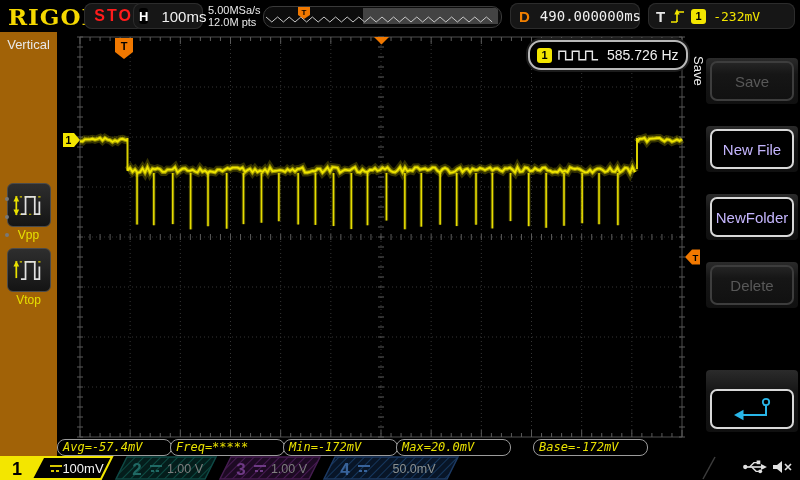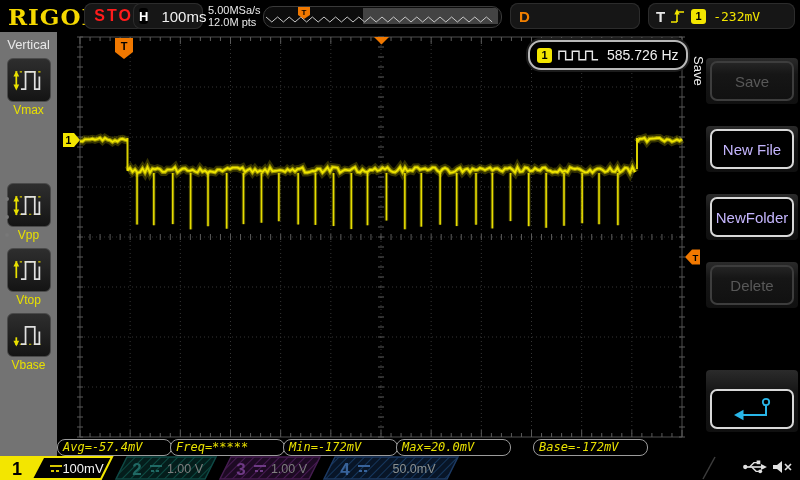--- a/index.html
+++ b/index.html
@@ -22,21 +22,21 @@
          border:1px solid #3a3a3a;border-radius:10px;overflow:hidden;}
   #dbox{left:510px;width:130px;}
   .dlab{color:#f28000;font-weight:bold;font-size:15px;margin-left:9px;}
   .dval{color:#f0f0f0;font-size:14px;margin-left:10px;font-family:"DejaVu Sans Mono",monospace;}
   #tbox{left:648px;width:147px;}
   .tlab{color:#e8e8e8;font-weight:bold;font-size:15px;margin-left:8px;}
   .chip1{width:15px;height:15px;background:#f3e600;border-radius:3px;color:#000;font-weight:bold;
          font-size:11px;display:flex;align-items:center;justify-content:center;margin-left:6px;}
   .tval{color:#f3e600;font-size:13px;margin-left:7px;font-family:"DejaVu Sans Mono",monospace;}
   
-  #lmenu{position:absolute;left:0;top:32px;width:57px;height:424px;background:#737373;}
+  #lmenu{position:absolute;left:0;top:32px;width:57px;height:424px;background:#a16207;}
   #lmenu .title{position:absolute;top:5px;width:100%;text-align:center;color:#e8e8e8;font-size:13px;}
   .vitem{position:absolute;left:0;width:57px;text-align:center;}
   .vtile{margin:0 auto;width:42px;height:42px;border-radius:6px;border:1px solid #4a4a4a;
          background:linear-gradient(#2e2e2e,#141414);display:flex;align-items:center;justify-content:center;}
   .vlabel{margin-top:1px;color:#e8e000;font-size:12px;}
   .pagedot{position:absolute;left:5px;width:4px;height:4px;border-radius:50%;background:#787878;}
   
   #plot{position:absolute;left:57px;top:32px;}
   svg text{font-family:"Liberation Sans",sans-serif;}
   #freqbadge{position:absolute;left:528px;top:40px;width:156px;height:26px;background:#000;
@@ -82,47 +82,36 @@
         <rect x="99" y="1" width="135" height="16" fill="#4d4d4d" opacity="0.85"></rect>
         <polyline points="2,10 7.8,15 13.6,10 19.4,15 25.2,10 31,15 36.8,10 42.599999999999994,15 48.39999999999999,10 54.19999999999999,15 59.999999999999986,10 65.79999999999998,15 71.59999999999998,10 77.39999999999998,15 83.19999999999997,10 88.99999999999997,15 94.79999999999997,10 100.59999999999997,15 106.39999999999996,10 112.19999999999996,15 117.99999999999996,10 123.79999999999995,15 129.59999999999997,10 135.39999999999998,15 141.2,10 147,15 152.8,10 158.60000000000002,15 164.40000000000003,10 170.20000000000005,15 176.00000000000006,10 181.80000000000007,15 187.60000000000008,10 193.4000000000001,15 199.2000000000001,10 205.0000000000001,15 210.80000000000013,10 216.60000000000014,15 222.40000000000015,10 228.20000000000016,15" fill="none" stroke="#c8c8c8" stroke-width="1"></polyline>
         <g>
           <polygon points="34,0 46,0 46,8 40,12 34,8" fill="#f07800"></polygon>
           <text x="40" y="7.5" font-size="8" font-weight="bold" fill="#000" text-anchor="middle">T</text>
         </g>
       </svg>
   </div>
   <div class="hbox" id="dbox">
     <span class="dlab">D</span>
+    <span class="dval">490.000000ms</span>
   </div>
   <div class="hbox" id="tbox">
     <span class="tlab">T</span>
     <svg width="15" height="17" viewBox="0 0 15 17" style="margin-left:5px">
       <path d="M1,14 H7 M7,14 V5 M7,4 H14" stroke="#f3e600" stroke-width="1.6" fill="none"></path>
       <polygon points="7,1 4.3,6.5 9.7,6.5" fill="#f3e600"></polygon>
     </svg>
     <span class="chip1">1</span>
     <span class="tval">-232mV</span>
   </div>
 </div>
 
 <div id="lmenu">
   <div class="title">Vertical</div>
 
-  <div class="vitem" style="top:26px">
-    <div class="vtile">
-        <svg class="vicon" width="36" height="30" viewBox="0 0 30 26">
-          <line x1="3" y1="6" x2="27" y2="6" stroke="#d8cc00" stroke-width="1" stroke-dasharray="2 2"></line>
-          <polyline points="8,21 12,21 12,6 20,6 20,21 24,21 24,10" fill="none" stroke="#e0e0e0" stroke-width="1.5"></polyline>
-          <line x1="4" y1="7" x2="4" y2="20" stroke="#e8e000" stroke-width="1.5"></line>
-          <polygon points="4,5 1.5,10 6.5,10" fill="#e8e000"></polygon>
-          <polygon points="4,22 1.5,17 6.5,17" fill="#e8e000"></polygon>
-        </svg>
-      </div>
-    <div class="vlabel">Vmax</div>
-  </div>
   <div class="vitem" style="top:151px">
     <div class="vtile">
         <svg class="vicon" width="36" height="30" viewBox="0 0 30 26">
           <line x1="3" y1="6" x2="27" y2="6" stroke="#d8cc00" stroke-width="1" stroke-dasharray="2 2"></line>
           <line x1="3" y1="21" x2="27" y2="21" stroke="#d8cc00" stroke-width="1" stroke-dasharray="2 2"></line>
           <polyline points="8,21 12,21 12,6 20,6 20,21 24,21 24,10" fill="none" stroke="#e0e0e0" stroke-width="1.5"></polyline>
           <line x1="4" y1="7" x2="4" y2="20" stroke="#e8e000" stroke-width="1.5"></line>
           <polygon points="4,5 1.5,10 6.5,10" fill="#e8e000"></polygon>
           <polygon points="4,22 1.5,17 6.5,17" fill="#e8e000"></polygon>
         </svg>
@@ -132,31 +121,20 @@
   <div class="vitem" style="top:216px">
     <div class="vtile">
         <svg class="vicon" width="36" height="30" viewBox="0 0 30 26">
           <line x1="3" y1="6" x2="27" y2="6" stroke="#d8cc00" stroke-width="1" stroke-dasharray="2 2"></line>
           <polyline points="8,21 12,21 12,6 20,6 20,21 24,21 24,10" fill="none" stroke="#e0e0e0" stroke-width="1.5"></polyline>
           <line x1="4" y1="7" x2="4" y2="20" stroke="#e8e000" stroke-width="1.5"></line>
           <polygon points="4,5 1.5,10 6.5,10" fill="#e8e000"></polygon>
         </svg>
       </div>
     <div class="vlabel">Vtop</div>
-  </div>
-  <div class="vitem" style="top:281px">
-    <div class="vtile">
-        <svg class="vicon" width="36" height="30" viewBox="0 0 30 26">
-          <line x1="3" y1="21" x2="27" y2="21" stroke="#d8cc00" stroke-width="1" stroke-dasharray="2 2"></line>
-          <polyline points="8,21 12,21 12,6 20,6 20,21 24,21 24,10" fill="none" stroke="#e0e0e0" stroke-width="1.5"></polyline>
-          <line x1="4" y1="15" x2="4" y2="21" stroke="#e8e000" stroke-width="1.5"></line>
-          <polygon points="4,23 1.5,18 6.5,18" fill="#e8e000"></polygon>
-        </svg>
-      </div>
-    <div class="vlabel">Vbase</div>
   </div>
 
   <div class="pagedot" style="top:165px"></div>
   <div class="pagedot" style="top:183px"></div>
   <div class="pagedot" style="top:201px"></div>
 </div>
 
 <svg id="plot" width="643" height="406">
     <line x1="23" y1="5" x2="23" y2="405" stroke="#4f4f4f" stroke-dasharray="none"></line>
     <line x1="73.16666666666666" y1="5" x2="73.16666666666666" y2="405" stroke="#353535" stroke-dasharray="1 3"></line>

